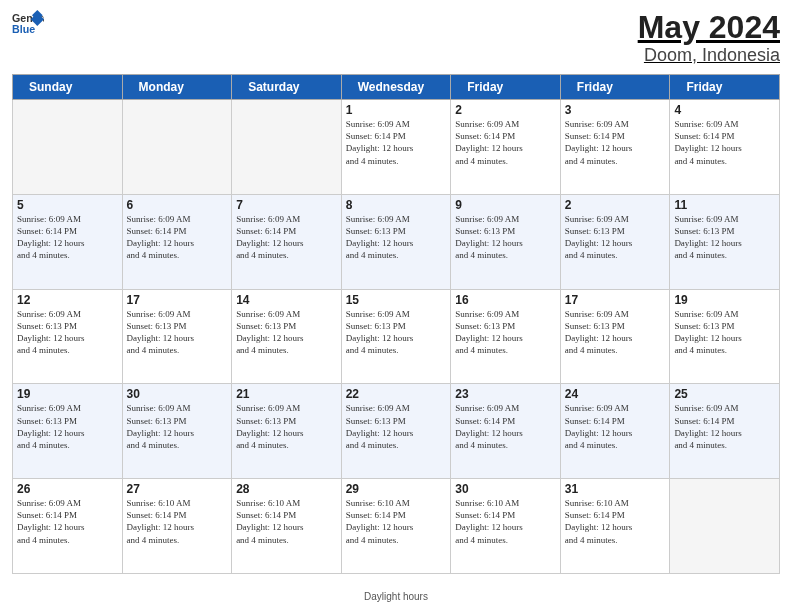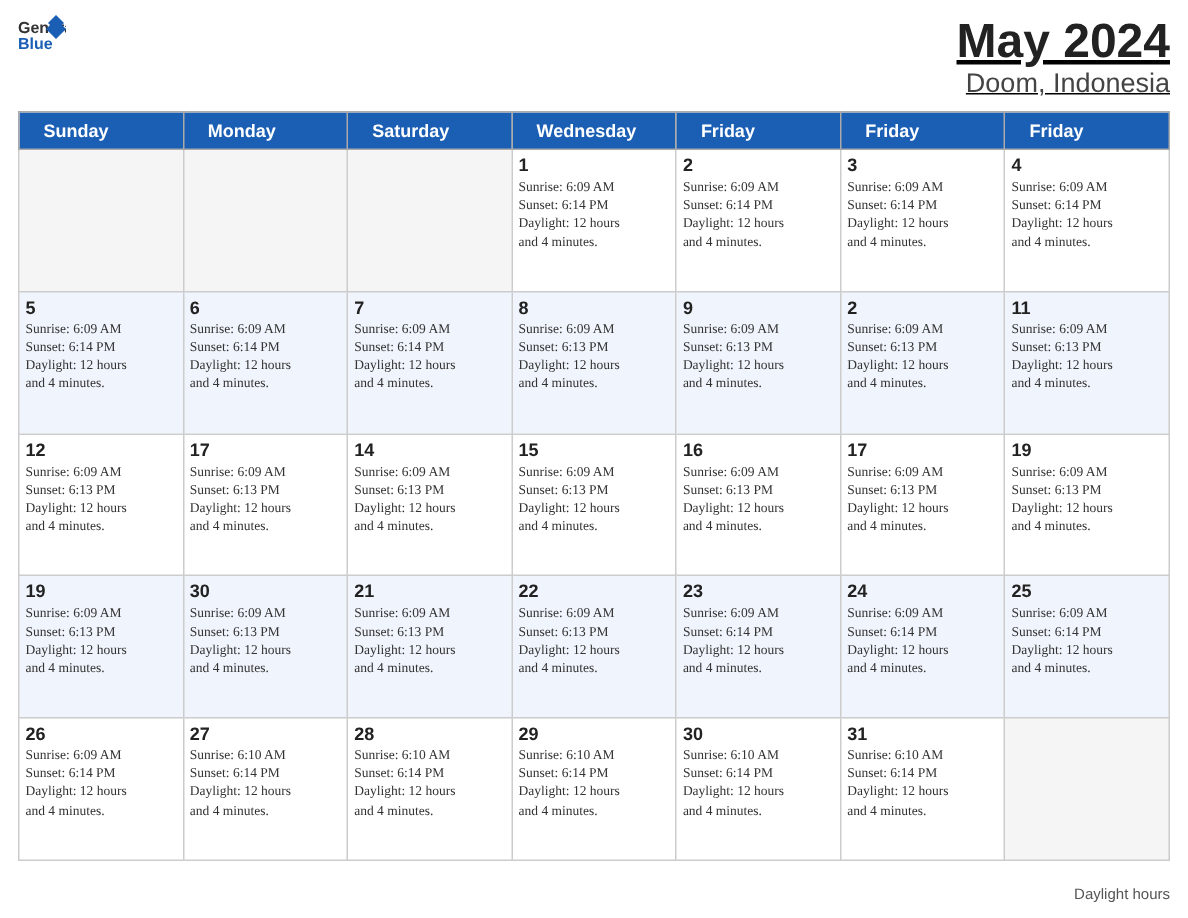--- a/index.html
+++ b/index.html
@@ -82,21 +82,21 @@
     .day-info {
       font-size: 9px;
       color: #333;
       line-height: 1.35;
       font-family: Liberation Serif, serif;
     }
     .footer-note {
       font-size: 10px;
       color: #555;
       margin-top: 17px;
-      text-align: right;
+      text-align: center;
     }
     .row-even td { background: #f0f4fc; }
   </style>
 </head>
 <body>
 
 <div class="page">
   <div class="header">
     <div class="logo">
       <svg class="logo-icon" viewBox="0 0 48 42" xmlns="http://www.w3.org/2000/svg">

